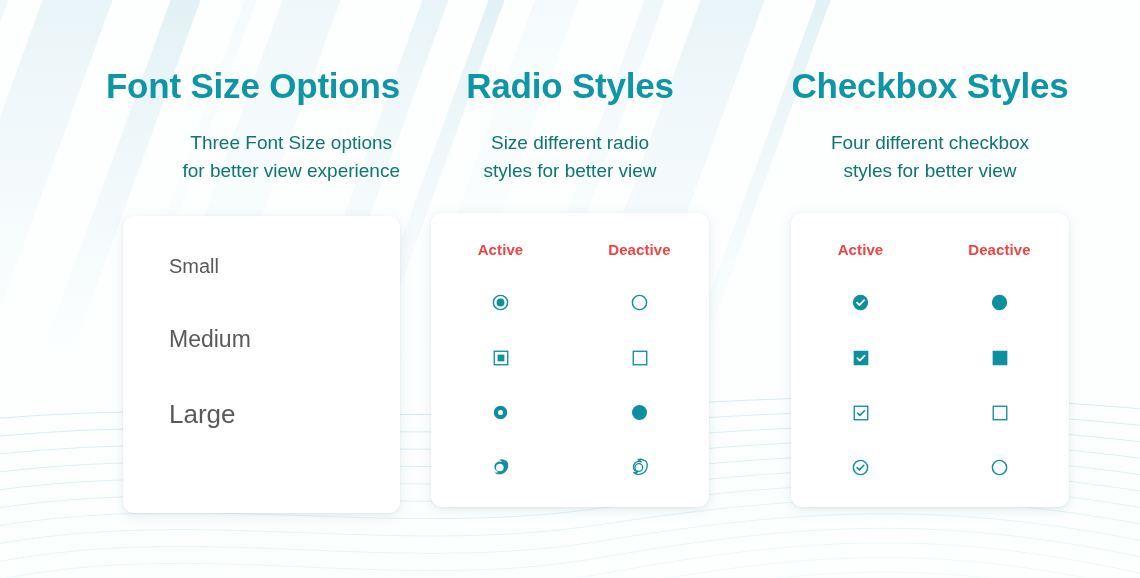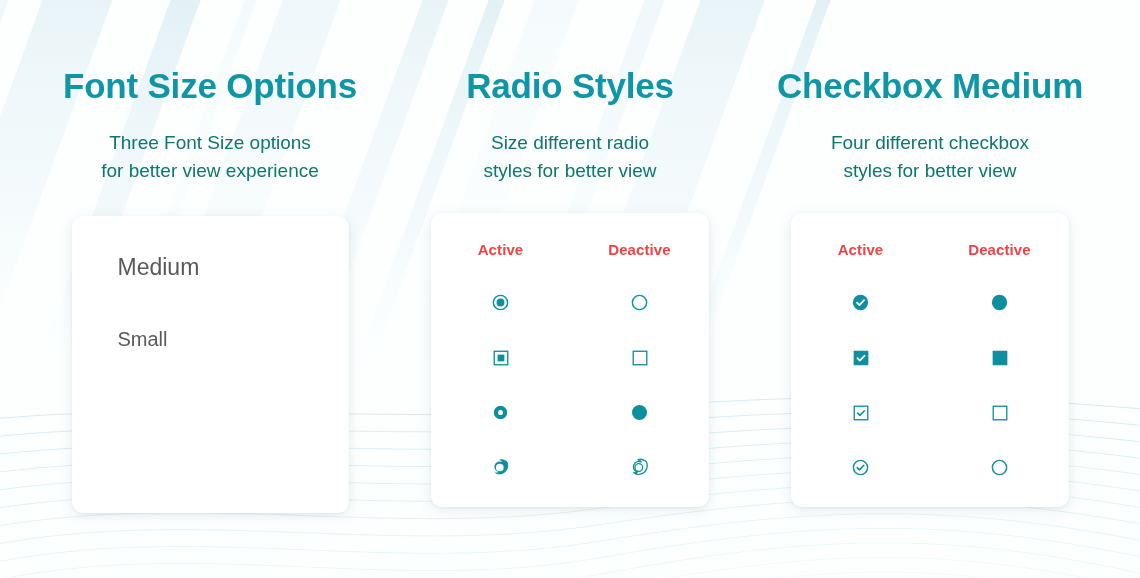--- a/index.html
+++ b/index.html
@@ -60,21 +60,21 @@
     padding: 0;
   }
 
   .col {
     position: relative;
     display: flex;
     flex-direction: column;
     align-items: center;
   }
 
-  #col-font   { width: 400px; padding-left: 20px; }
+  #col-font   { width: 400px; padding-left: 20px; align-items: flex-end; }
   #col-radio  { width: 340px; }
   #col-check  { width: 400px; padding-right: 20px; }
 
   .col-title {
     color: #0f96a6;
     font-size: 35px;
     font-weight: bold;
     letter-spacing: -0.2px;
     white-space: nowrap;
     margin-top: 68px;
@@ -213,22 +213,23 @@
 </div>
 
 <div id="columns">
 
   <section class="col" id="col-font">
     <h1 class="col-title">Font Size Options</h1>
     <p class="col-sub">Three Font Size options
 for better view experience</p>
 
     <div class="card" id="card-font">
+      <span class="fs-item" id="fs-0" style="font-size: 20px;">Small</span>
       <span class="fs-item" id="fs-1" style="font-size: 23px;">Medium</span>
-      <span class="fs-item" id="fs-0" style="font-size: 20px;">Small</span>
+      <span class="fs-item" id="fs-2" style="font-size: 26px;">Large</span>
     </div>
   </section>
 
   <section class="col" id="col-radio">
     <h1 class="col-title">Radio Styles</h1>
     <p class="col-sub">Size different radio
 styles for better view</p>
 
     <div class="card" id="card-radio">
       <div class="opt-table">
@@ -287,21 +288,21 @@
                     <circle cx="11.2" cy="12" r="4.4" fill="none" stroke="#0d8fa0" stroke-width="1.5"></circle>
                   </svg></span>
               </div>
             </div>
           </div>
       </div>
     </div>
   </section>
 
   <section class="col" id="col-check">
-    <h1 class="col-title">Checkbox Medium</h1>
+    <h1 class="col-title">Checkbox Styles</h1>
     <p class="col-sub">Four different checkbox
 styles for better view</p>
 
     <div class="card" id="card-check">
       <div class="opt-table">
         <div class="opt-head">
           <div>Active</div>
           <div>Deactive</div>
         </div>
         <div id="check-rows">

